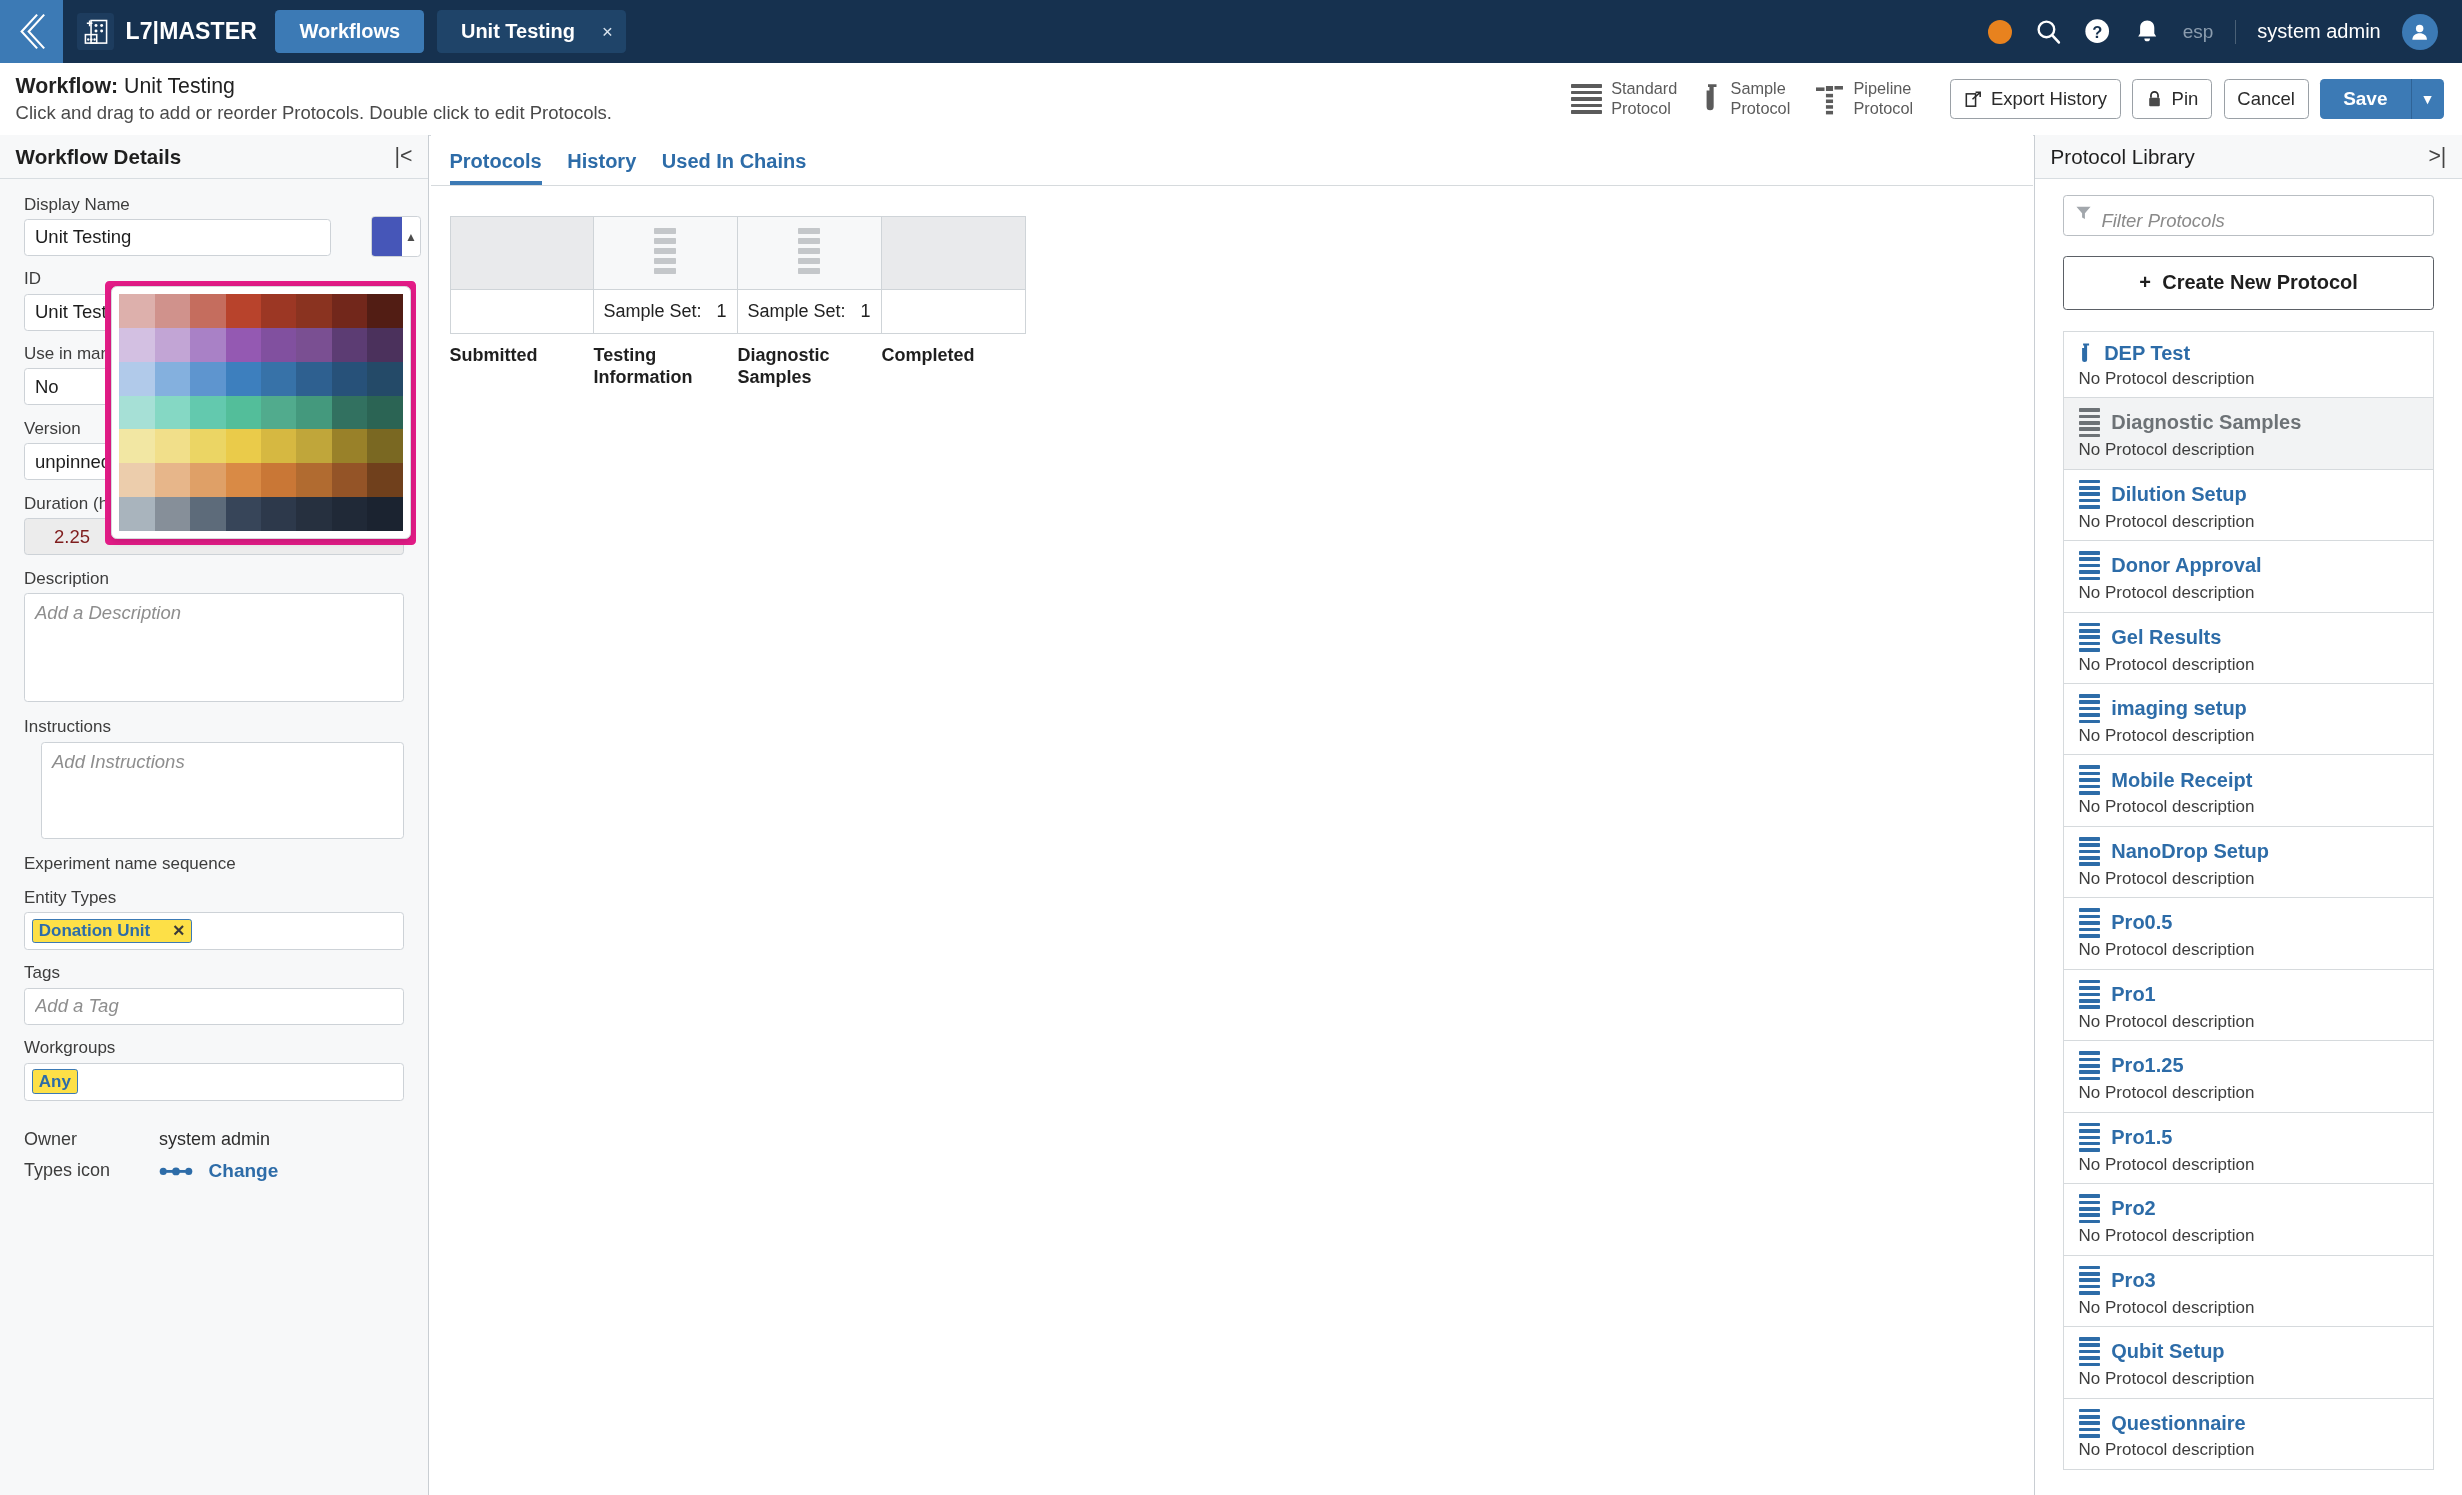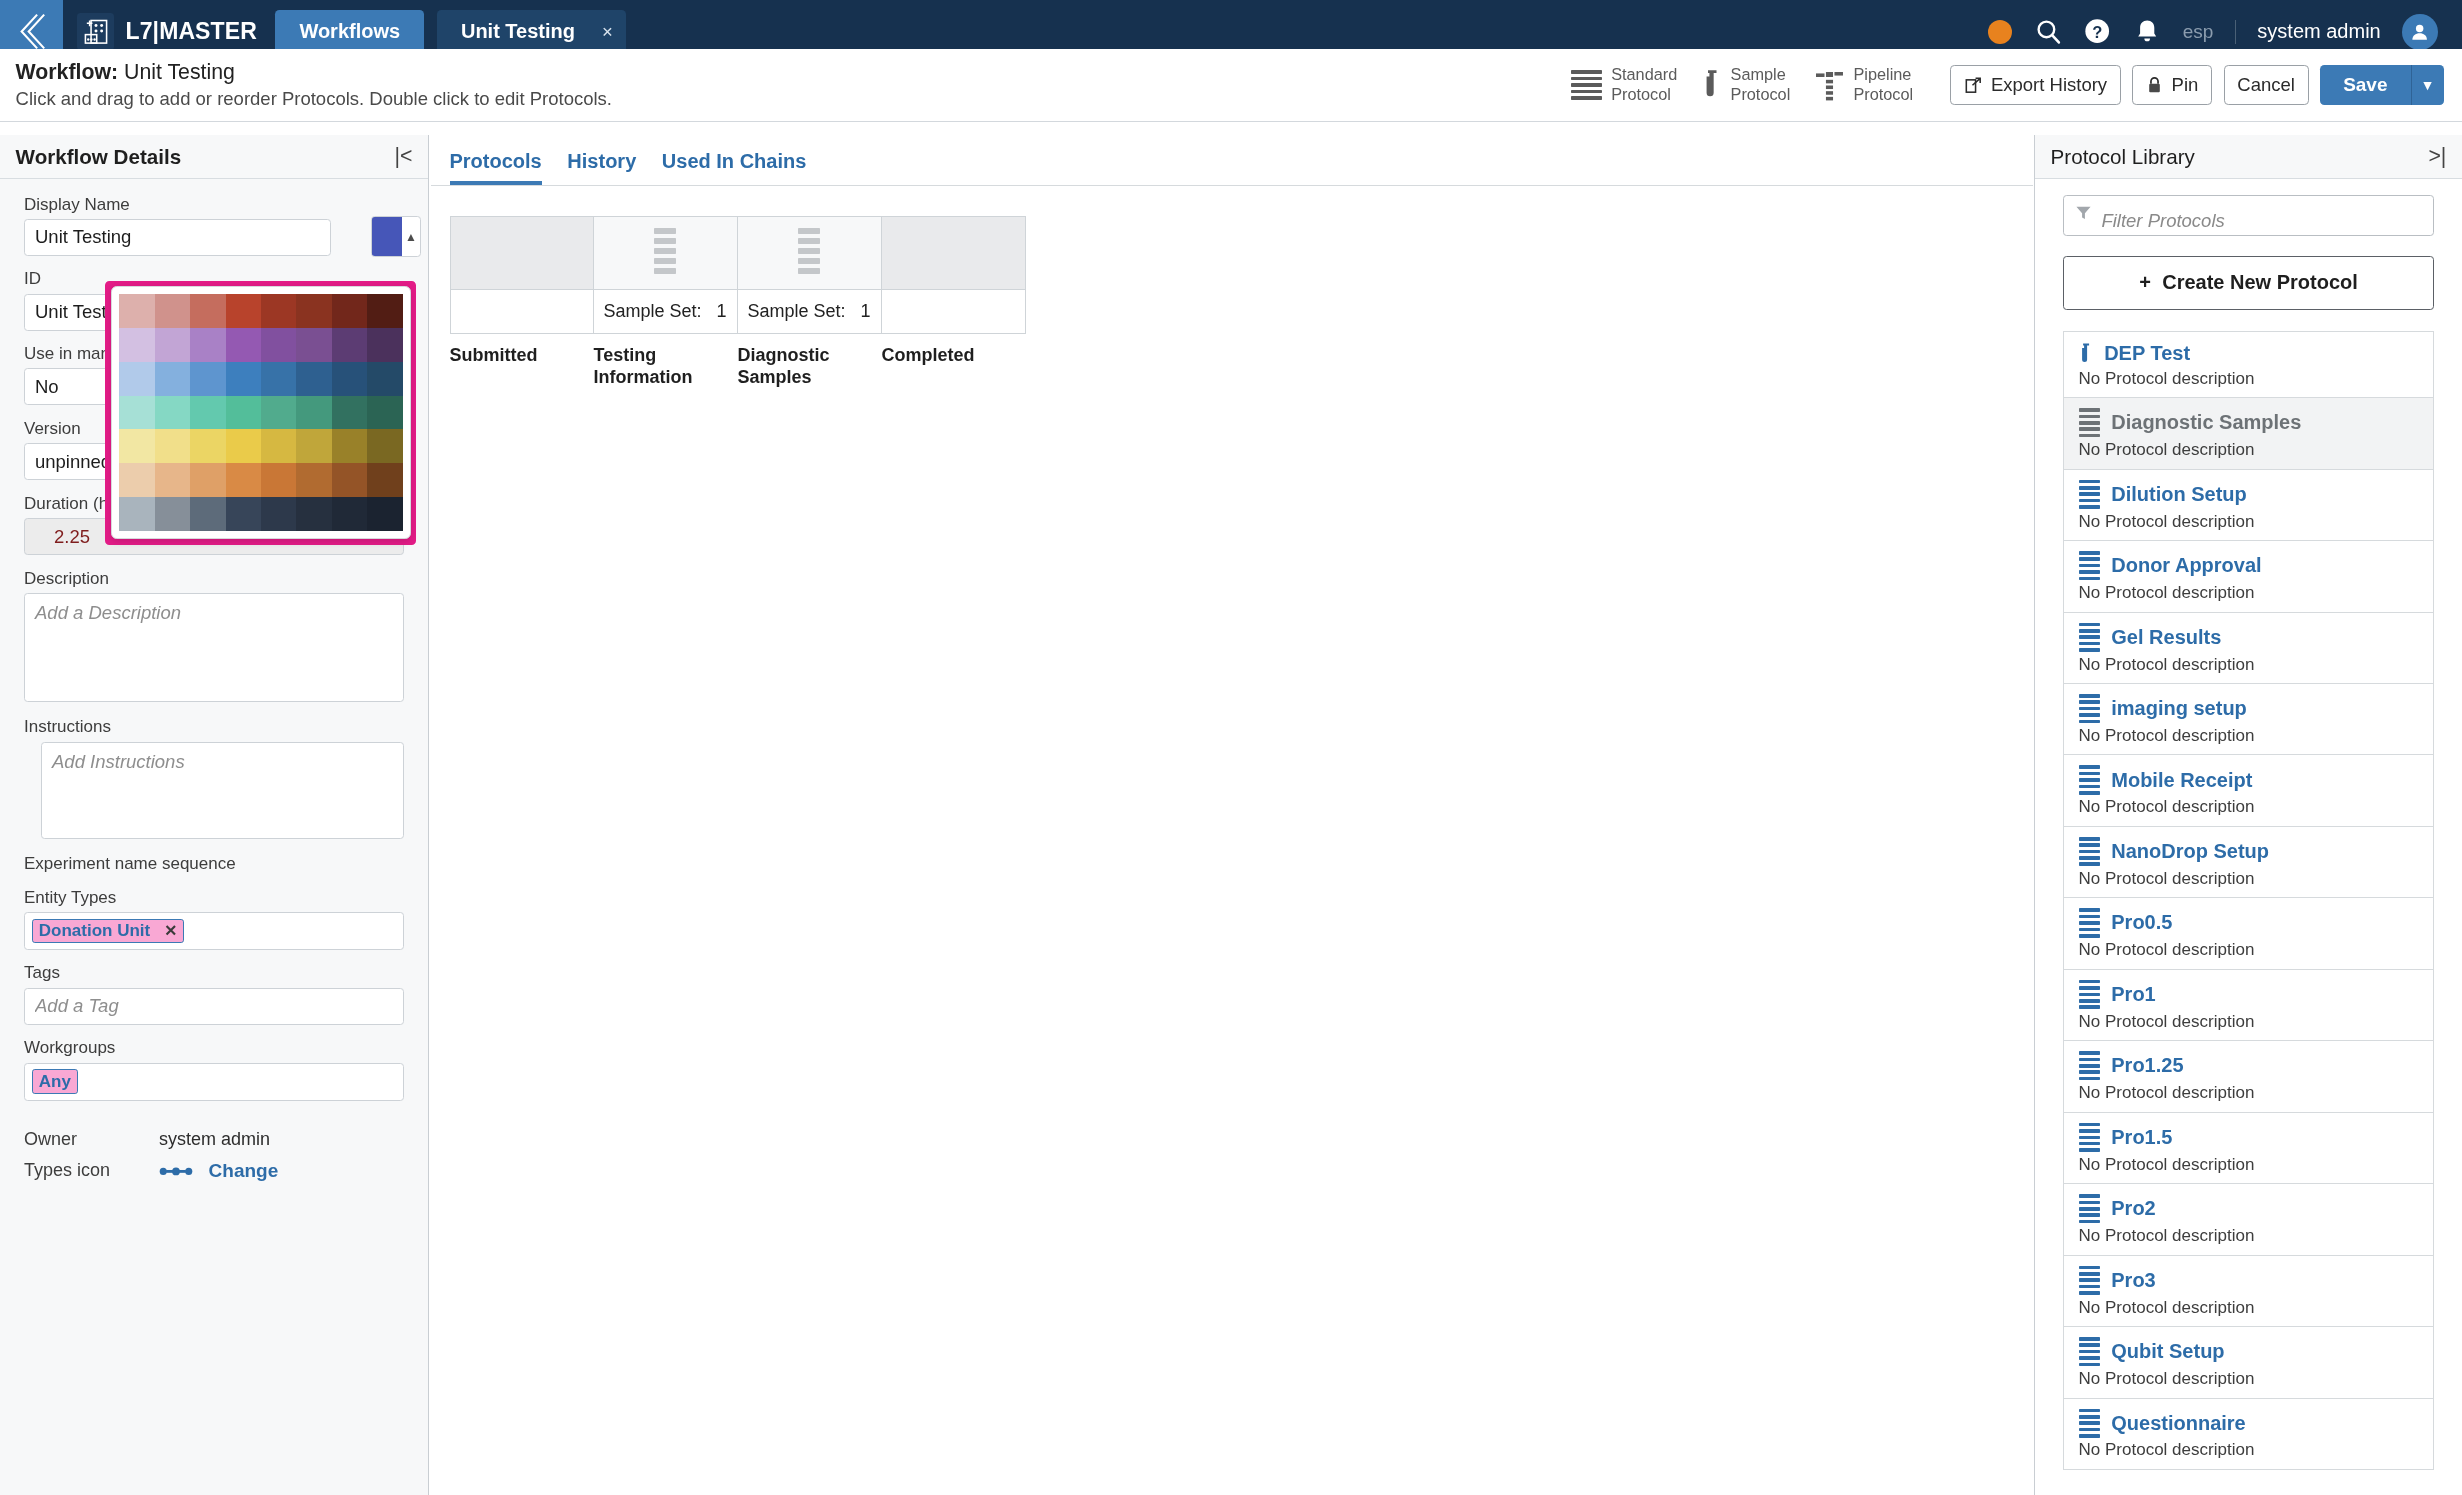--- a/index.html
+++ b/index.html
@@ -56,21 +56,21 @@
   #lang-label { color: #8b9cae; font-size: 19px; }
   .nav-divider { width: 1.4px; height: 24px; background: #4a6076; }
   #user-name { color: #fff; font-size: 20px; white-space: nowrap; }
   #avatar {
     width: 36px; height: 36px; border-radius: 50%; background: #3c7ab5;
     display: flex; align-items: center; justify-content: center;
   }
 
   
   #subheader {
-    position: absolute; left: 0; top: 49px; width: 2462px; height: 73px;
+    position: absolute; left: 0; top: 63px; width: 2462px; height: 73px;
     background: #ffffff; border-bottom: 1.4px solid #d3d8dd;
     display: flex; align-items: center;
   }
   #subheader-left { padding-left: 15.6px; }
   #wf-title { font-size: 21.3px; color: #222; line-height: 1.18; }
   #wf-title b { font-weight: bold; }
   #wf-subtitle { font-size: 18.5px; color: #4a4a4a; line-height: 1.25; margin-top: 2.1px;}
   #subheader-right {
     margin-left: auto; display: flex; align-items: center;
     gap: 0; padding-right: 18.5px;
@@ -155,21 +155,21 @@
     position: absolute; right: 11.4px; top: 50%; transform: translateY(-50%);
     pointer-events: none; font-size: 15.6px; color: #3a3a3a;
   }
   .chip-field {
     width: 100%; min-height: 38px; border: 1.4px solid #cdd2d7; border-radius: 3.6px;
     background: #fff; display: flex; align-items: center; padding: 0 7.1px; gap: 5.7px;
   }
   .chip {
     border: 1.4px solid #3c7ab5; border-radius: 2.8px; color: #2d6ca8;
     font-size: 17px; font-weight: bold; padding: 1.4px 5.7px;
-    display: flex; align-items: center; gap: 14px; background: #f9a8d4;
+    display: flex; align-items: center; gap: 22px; background: #fde047;
   }
   .chip-x { color: #3a3a3a; font-size: 15.6px; font-weight: bold; cursor: pointer; }
   #meta-rows { margin-top: 28.4px; }
   .meta-row { display: flex; align-items: center; font-size: 18px; margin-bottom: 10px; }
   .meta-key { width: 135px; color: #3d3d3d; }
   .meta-val { color: #2d2d2d; }
   #custom-icon-dots { display: flex; align-items: center; gap: 0; margin-right: 15.6px; }
   #change-link { color: #2d6ca8; font-size: 19px; font-weight: bold; cursor: pointer; }
 
   

